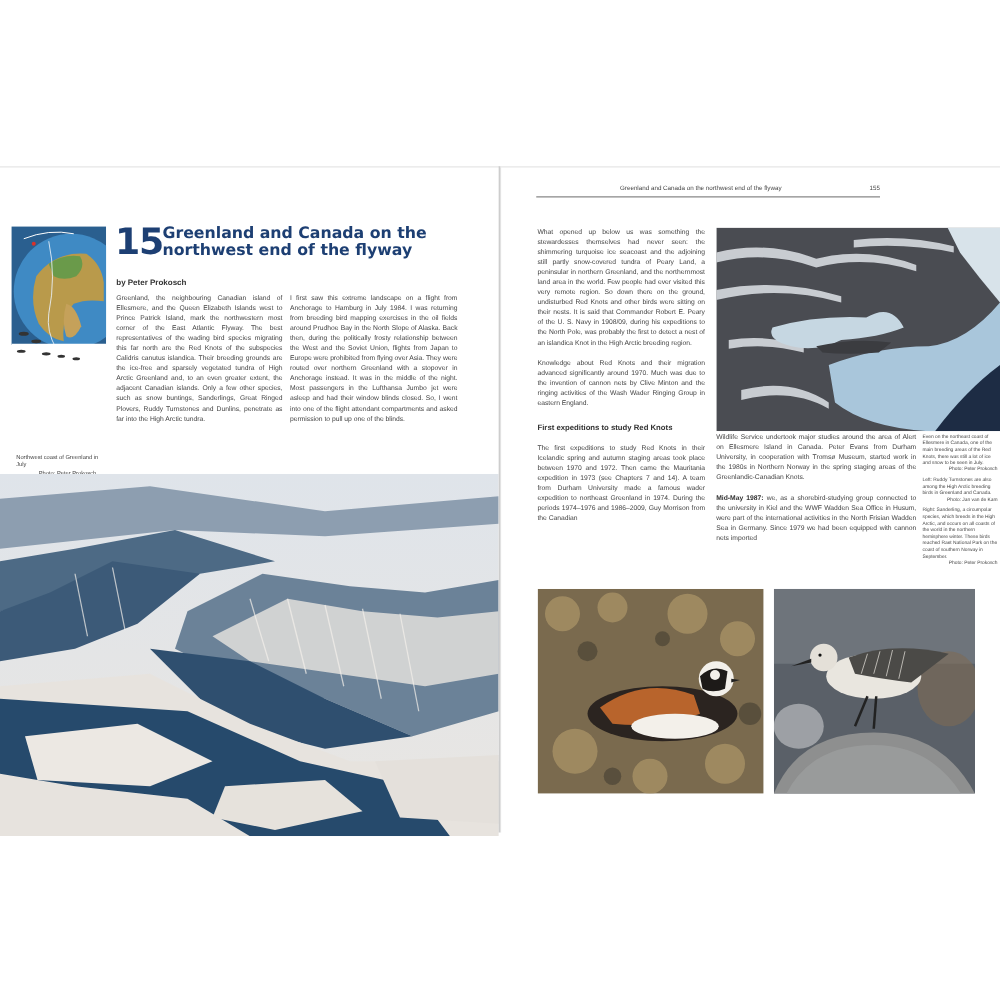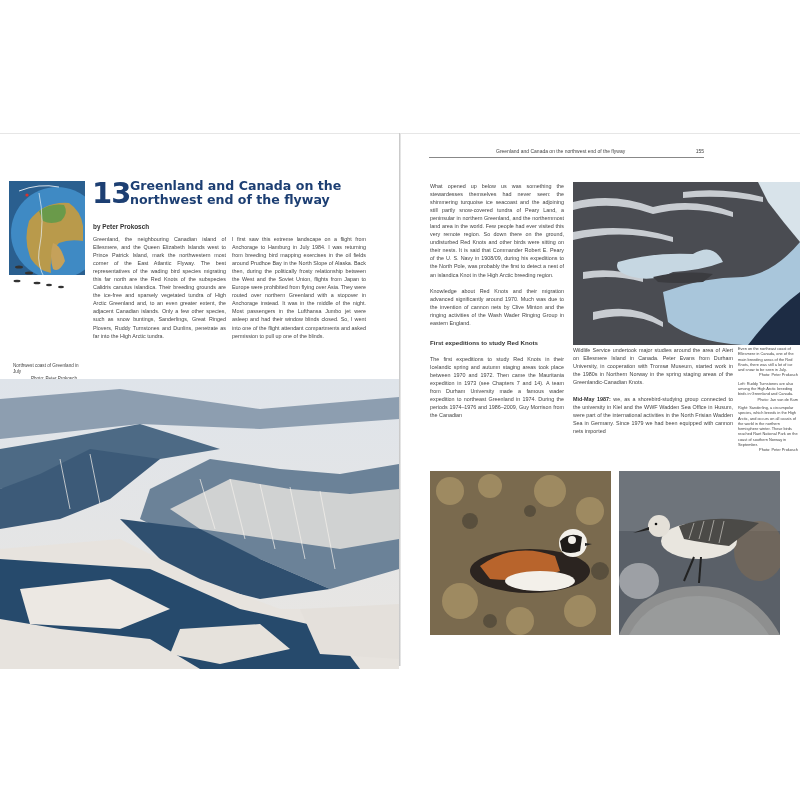--- a/index.html
+++ b/index.html
@@ -48,21 +48,21 @@
           <ellipse cx="10" cy="86" rx="4" ry="1.6"></ellipse>
           <ellipse cx="20" cy="92" rx="4" ry="1.5"></ellipse>
           <ellipse cx="8" cy="100" rx="3.5" ry="1.3"></ellipse>
           <ellipse cx="28" cy="102" rx="3.5" ry="1.3"></ellipse>
           <ellipse cx="40" cy="104" rx="3" ry="1.2"></ellipse>
           <ellipse cx="52" cy="106" rx="3" ry="1.2"></ellipse>
         </g>
       </svg>
     </div>
 
-    <div class="chapter-num">13</div>
+    <div class="chapter-num">15</div>
     <div class="chapter-title">Greenland and Canada on the northwest end of the flyway</div>
     <div class="byline">by Peter Prokosch</div>
 
     <div class="col text" style="left:93px;top:101px;width:133px;">Greenland, the neighbouring Canadian island of Ellesmere, and the Queen Elizabeth Islands west to Prince Patrick Island, mark the northwestern most corner of the East Atlantic Flyway. The best representatives of the wading bird species migrating this far north are the Red Knots of the subspecies Calidris canutus islandica. Their breeding grounds are the ice-free and sparsely vegetated tundra of High Arctic Greenland and, to an even greater extent, the adjacent Canadian islands. Only a few other species, such as snow buntings, Sanderlings, Great Ringed Plovers, Ruddy Turnstones and Dunlins, penetrate as far into the High Arctic tundra.</div>
     <div class="col text" style="left:232px;top:101px;width:134px;">I first saw this extreme landscape on a flight from Anchorage to Hamburg in July 1984. I was returning from breeding bird mapping exercises in the oil fields around Prudhoe Bay in the North Slope of Alaska. Back then, during the politically frosty relationship between the West and the Soviet Union, flights from Japan to Europe were prohibited from flying over Asia. They were routed over northern Greenland with a stopover in Anchorage instead. It was in the middle of the night. Most passengers in the Lufthansa Jumbo jet were asleep and had their window blinds closed. So, I went into one of the flight attendant compartments and asked permission to pull up one of the blinds.</div>
 
     <div class="col caption" style="left:13px;top:229px;width:75px;">
       <span>Northwest coast of Greenland in July</span><br>
       <span style="padding-left:18px;">Photo: Peter Prokosch</span>
     </div>

